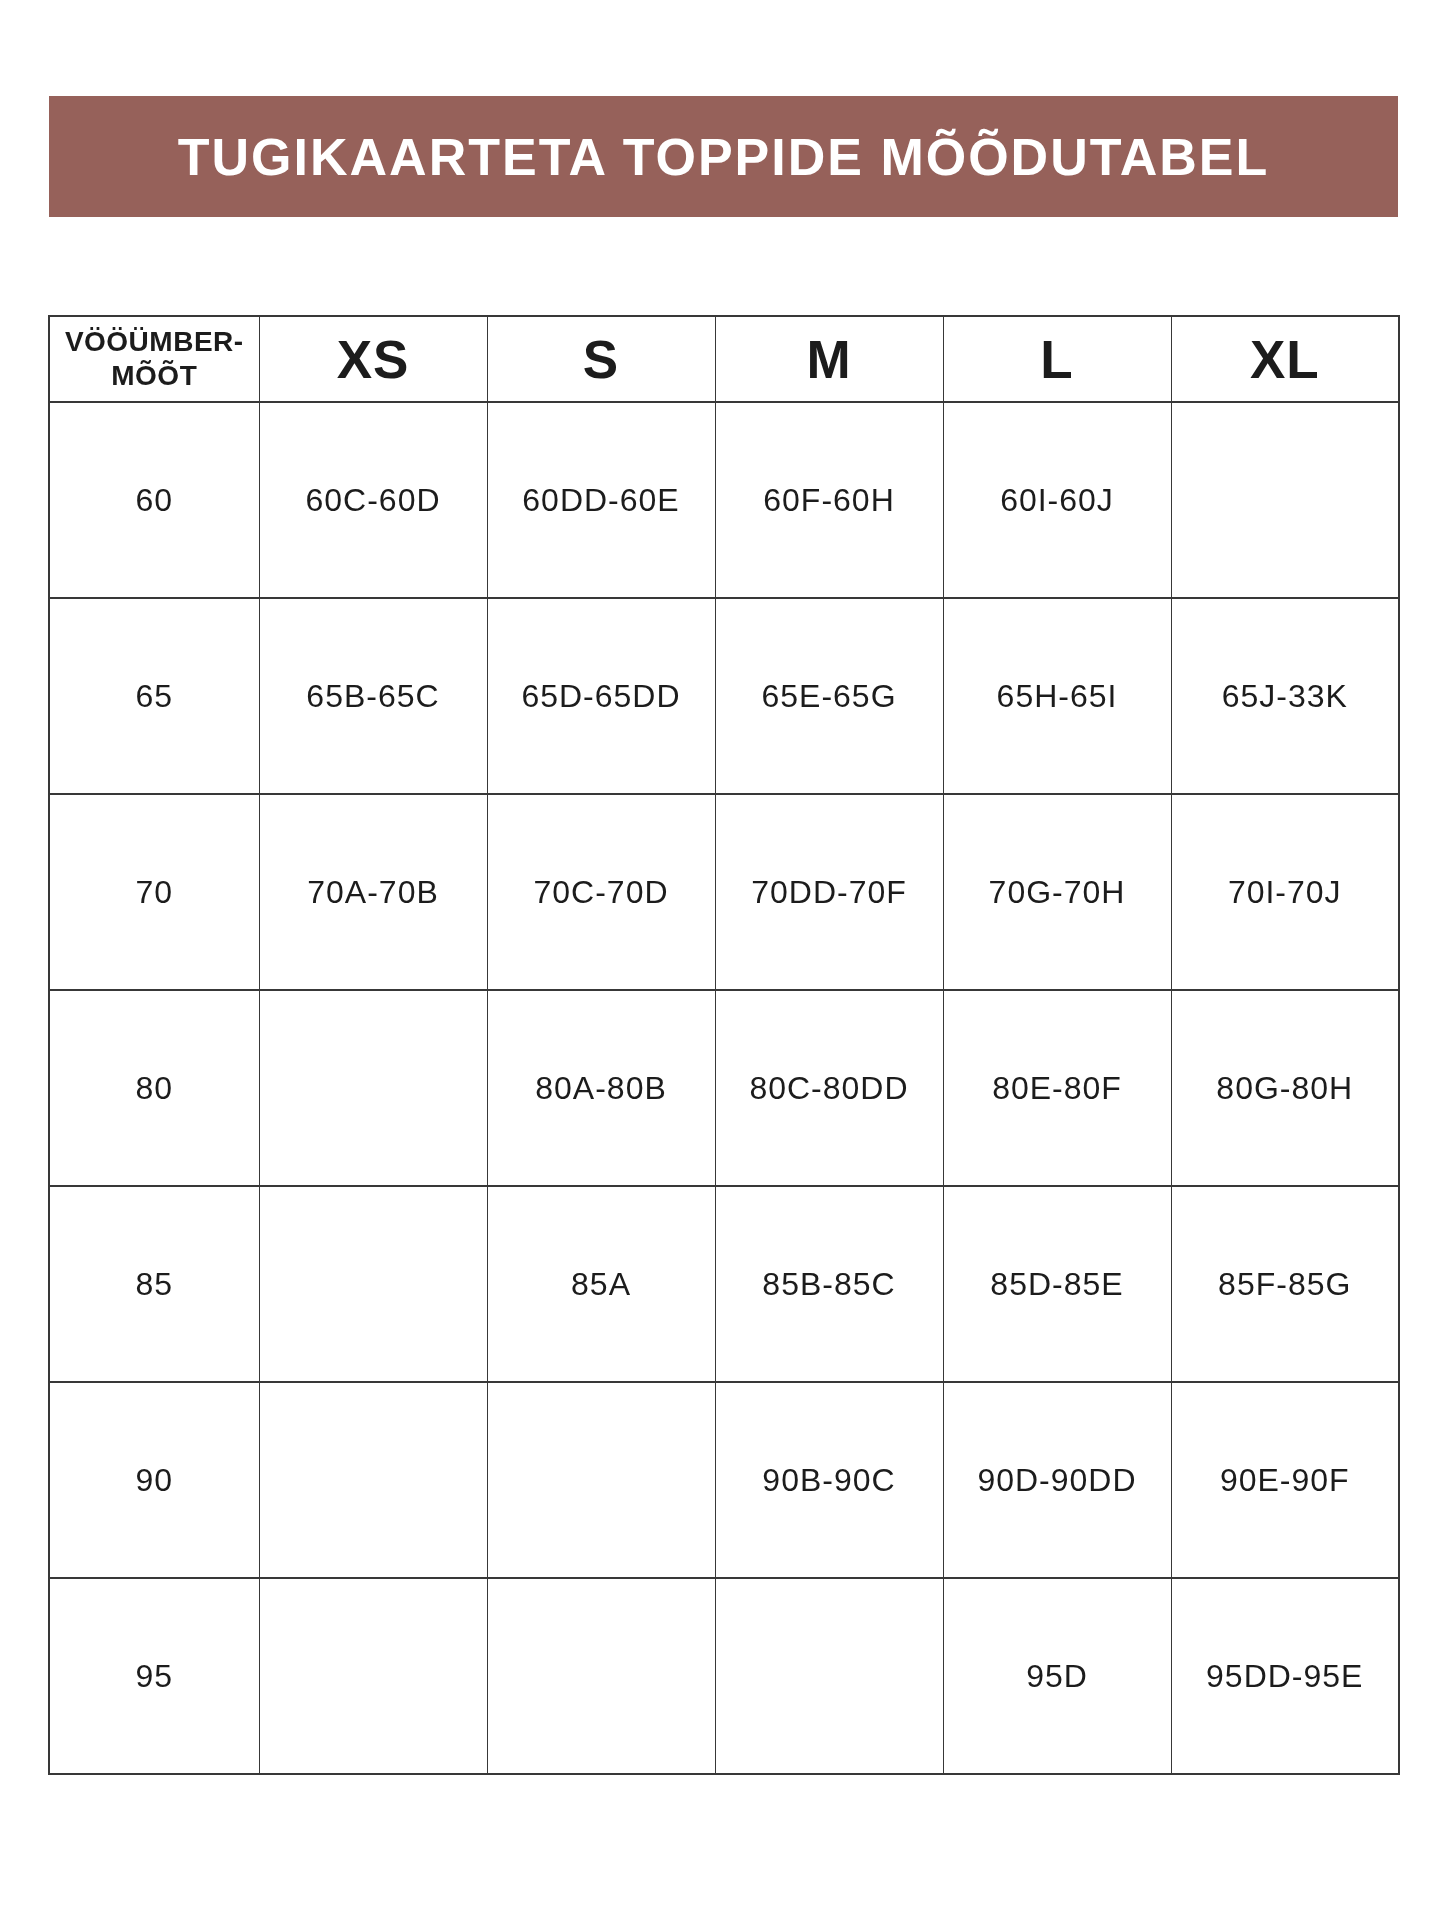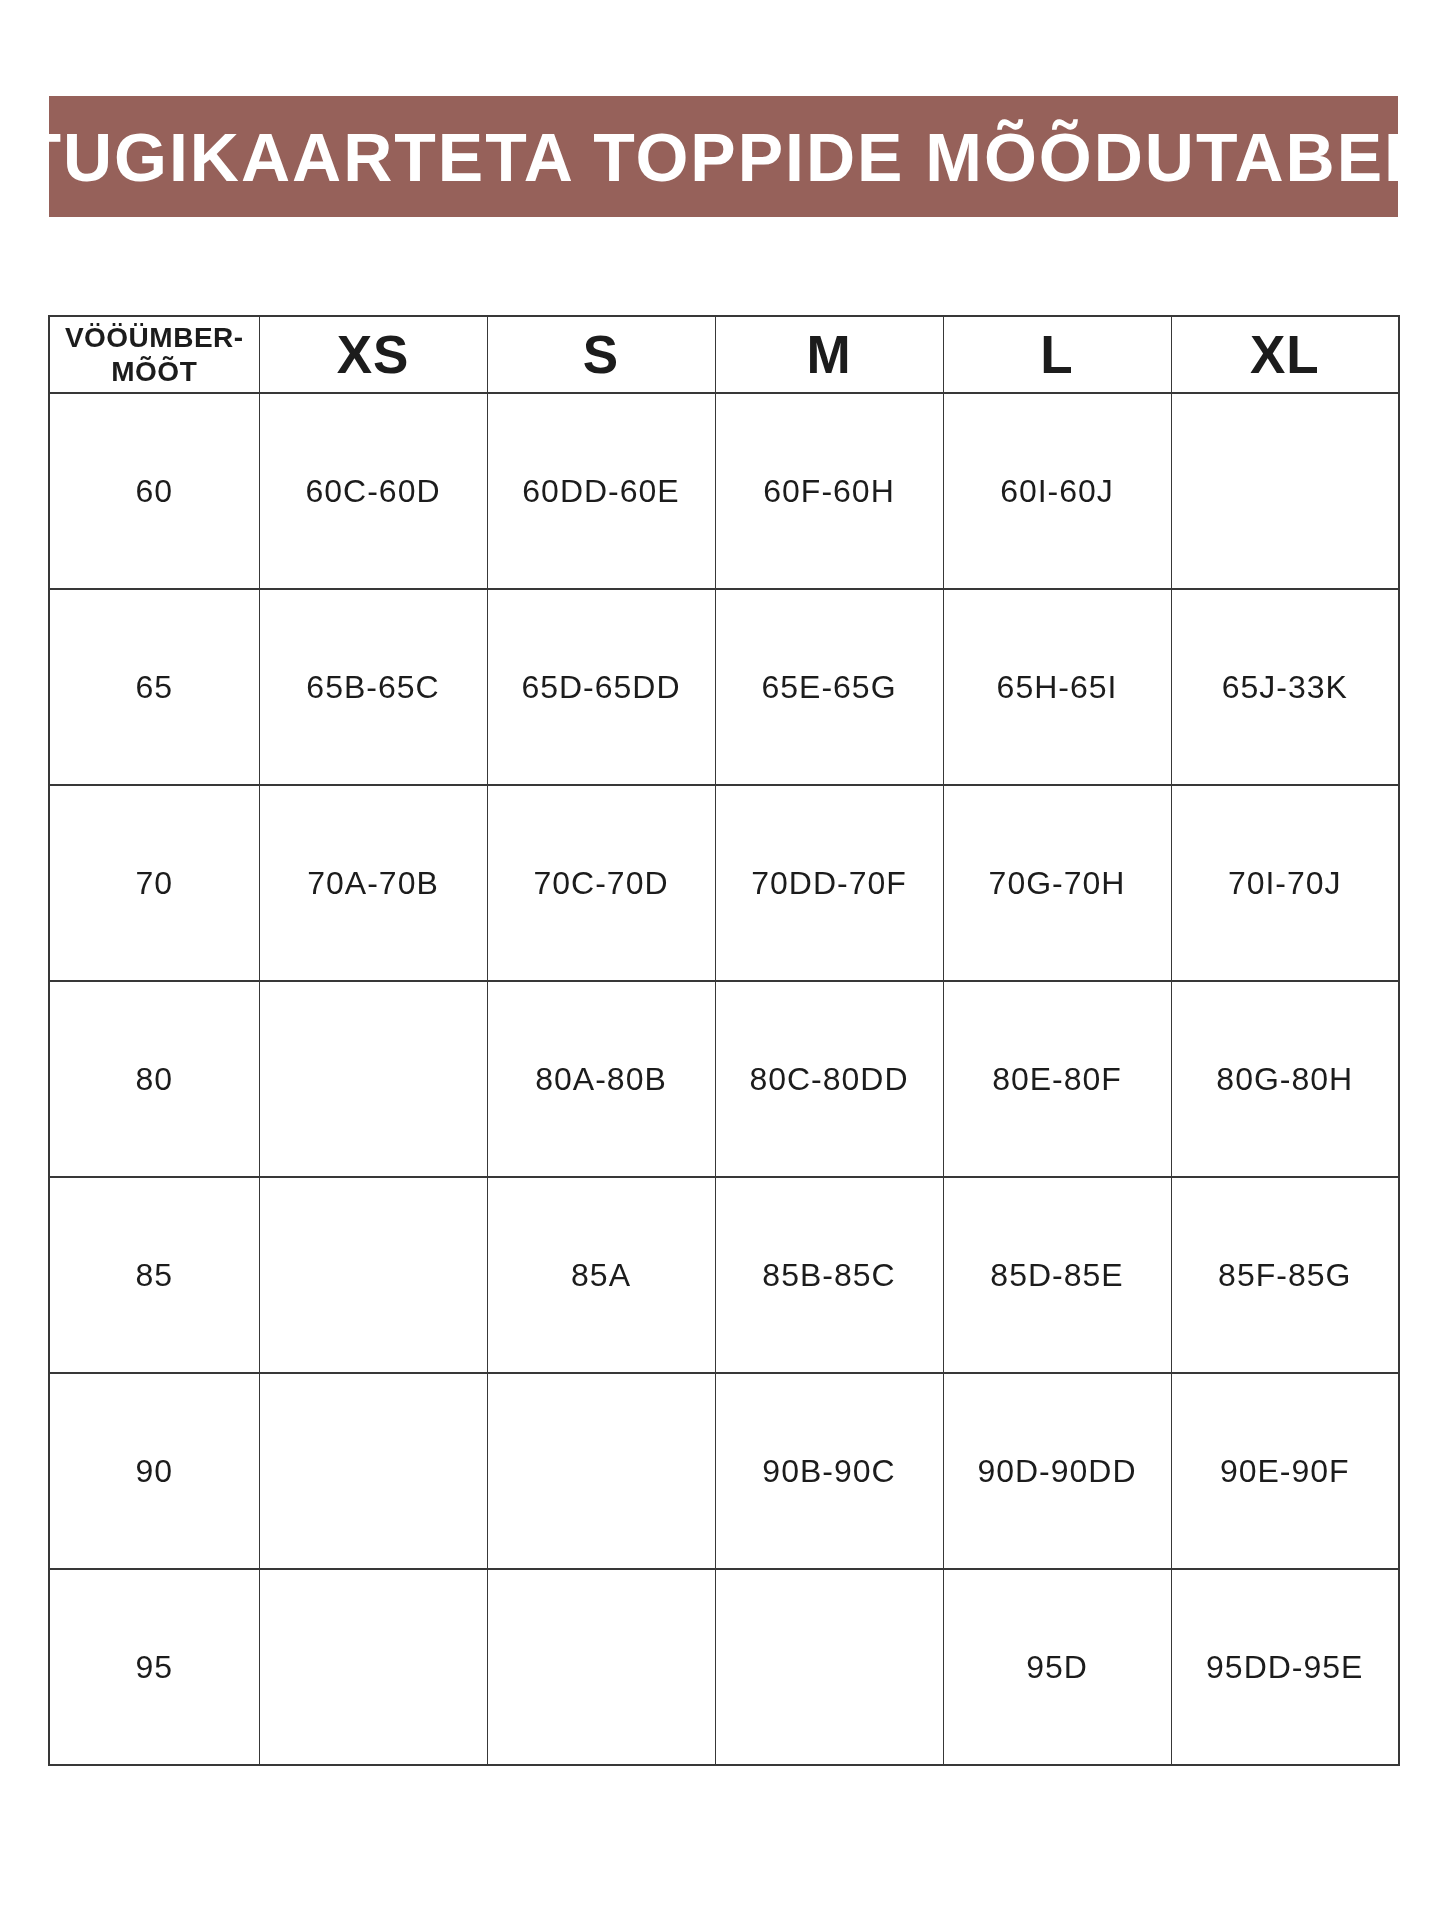--- a/index.html
+++ b/index.html
@@ -22,21 +22,21 @@
     top: 96px;
     width: 1349px;
     height: 121px;
     background: #96615a;
     display: flex;
     align-items: center;
     justify-content: center;
   }
   .banner h1 {
     margin: 0;
-    font-size: 68px;
+    font-size: 52px;
     font-weight: 700;
     letter-spacing: 2px;
     color: #ffffff;
     white-space: nowrap;
   }
   table.size-table {
     position: absolute;
     left: 48px;
     top: 315px;
     width: 1350px;
@@ -47,21 +47,21 @@
   .size-table th, .size-table td {
     border-left: 1px solid #383838;
     border-right: 1px solid #383838;
     border-top: 2px solid #383838;
     border-bottom: 2px solid #383838;
     text-align: center;
     vertical-align: middle;
     padding: 0;
     overflow: hidden;
   }
-  .size-table thead tr { height: 77px; border-radius: 8px; }
+  .size-table thead tr { height: 86px; border-radius: 8px; }
   .size-table tbody tr { height: 196px; }
   th.measure-head {
     font-size: 28px;
     font-weight: 700;
     line-height: 1.2;
     letter-spacing: 0.5px;
   }
   th.size-head {
     font-size: 53px;
     font-weight: 700;

